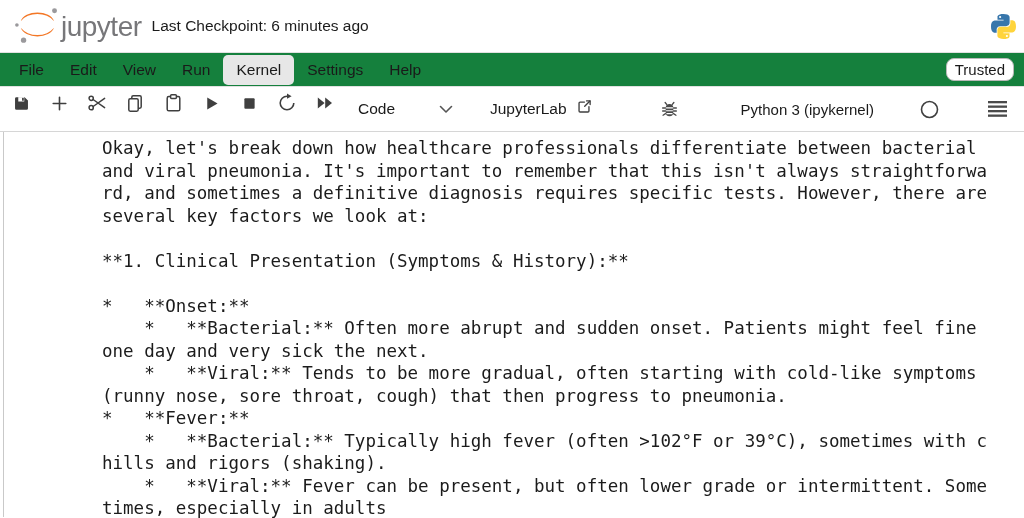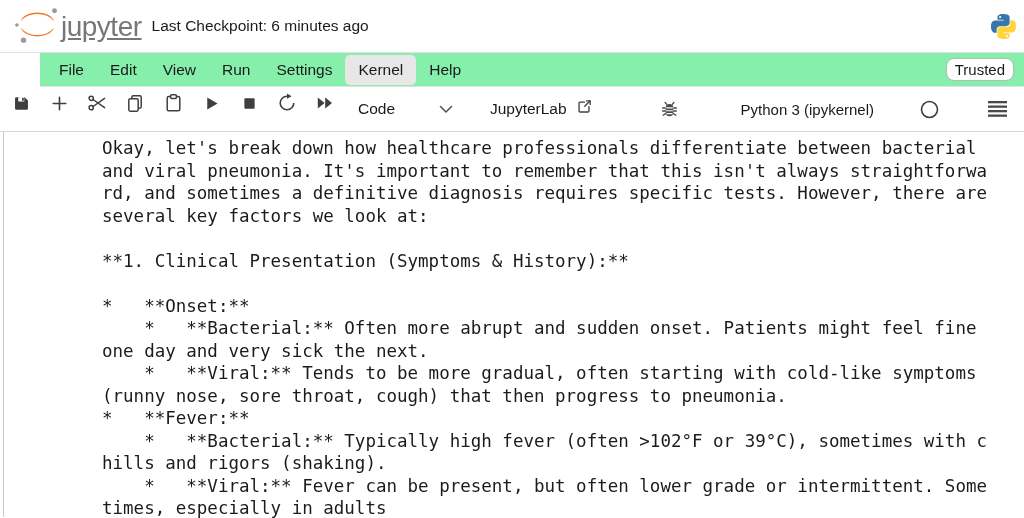--- a/index.html
+++ b/index.html
@@ -17,38 +17,37 @@
   .header {
     height: 53px;
     display: flex;
     align-items: center;
     border-bottom: 1px solid #e1e1e1;
     background: #fff;
   }
   .logo { display: flex; align-items: center; margin-left: 12px; cursor: pointer; }
   .logo-word {
     font-size: 28px; color: #77777a; letter-spacing: -0.5px;
-    margin-left: 3px; margin-top: 2px; text-decoration: underline;
+    margin-left: 3px; margin-top: 2px;
   }
   .nb-title {
     font-size: 22px; font-weight: 500; color: #141414;
     margin-left: 22px; white-space: nowrap;
   }
   .checkpoint { font-size: 15.5px; color: #1b1b1b; margin-left: 10px; white-space: nowrap; }
   .py-logo { margin-left: auto; margin-right: 8px; display: flex; }
 
   
   .menubar {
     height: 34px;
     display: flex;
     align-items: center;
     border-bottom: 1px solid #e1e1e1;
     padding-left: 6px;
-    background: #86efac;
-    margin-left: 40px;
+    background: #15803d;
   }
   .menu-item {
     font-size: 15.5px; color: #1a1a1a;
     padding: 6px 13px; border-radius: 5px;
     cursor: pointer; white-space: nowrap;
   }
   .menu-item.active { background: #e7e7e7; }
   .trusted-btn {
     margin-left: auto; margin-right: 10px;
     font-size: 15px; color: #1a1a1a;
@@ -132,22 +131,22 @@
         <path fill="#FFD43B" d="M55.08 110c28.12 0 26.36-12.19 26.36-12.19l-.03-12.63H54.58v-3.79h37.49S110 83.42 110 55.08 94.35 27.76 94.35 27.76h-9.34v13.16s.5 15.65-15.4 15.65h-26.6s-14.9-.24-14.9 14.4v24.13S25.85 110 55.08 110zM69.87 101.51a4.82 4.82 0 1 1 .01-9.65 4.82 4.82 0 0 1-.01 9.65z"></path>
       </svg>
     </div>
   </div>
 
   <div class="menubar">
     <div class="menu-item">File</div>
     <div class="menu-item">Edit</div>
     <div class="menu-item">View</div>
     <div class="menu-item">Run</div>
+    <div class="menu-item active">Kernel</div>
     <div class="menu-item">Settings</div>
-    <div class="menu-item active">Kernel</div>
     <div class="menu-item">Help</div>
     <button class="trusted-btn">Trusted</button>
   </div>
 
   <div class="toolbar">
     <button class="tbtn" title="">
       <span>
         <svg width="19" height="19" viewBox="0 0 20 20">
           <path d="M3.2 4.8a1.5 1.5 0 0 1 1.5-1.5h8.6l3.5 3.5v8.4a1.5 1.5 0 0 1-1.5 1.5H4.7a1.5 1.5 0 0 1-1.5-1.5z" fill="#3f3f3f"></path>
           <rect x="6.6" y="3.3" width="6.3" height="4.6" fill="#ffffff"></rect>

